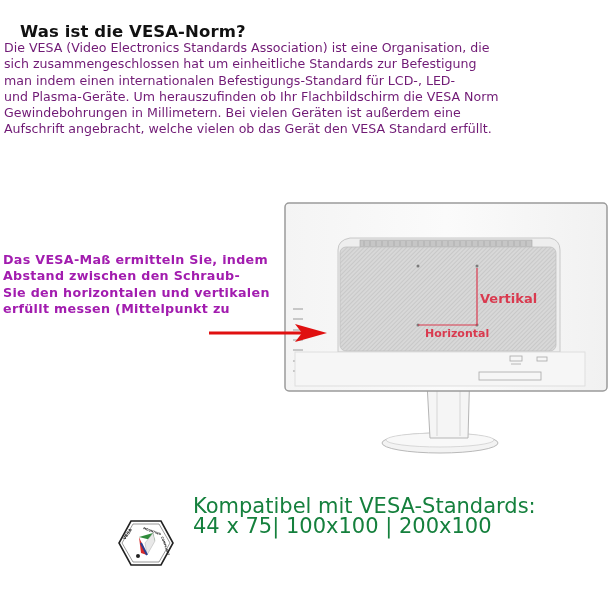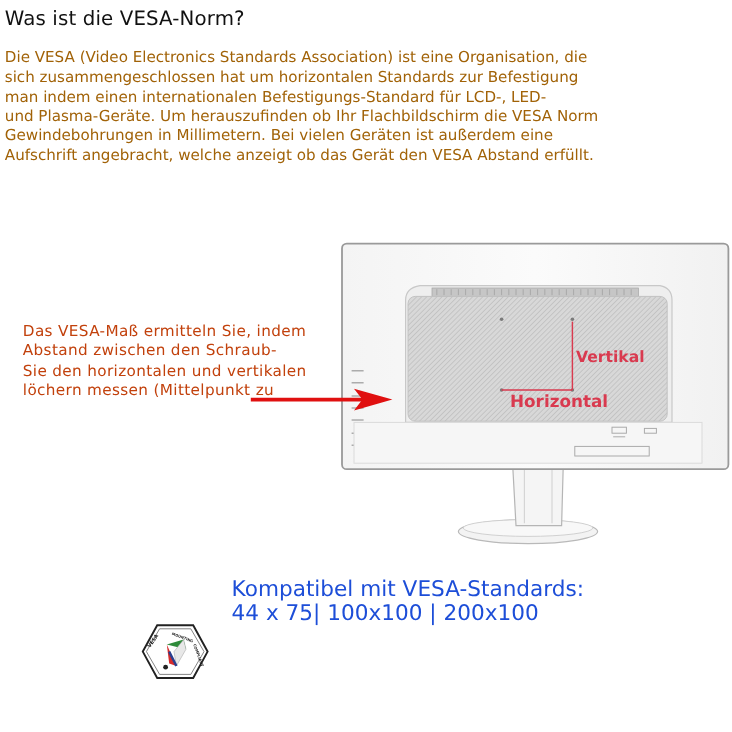--- a/index.html
+++ b/index.html
@@ -1,45 +1,45 @@
 <!DOCTYPE html>
 <html><head>
 <meta charset="utf-8">
 <style>
   html, body { margin:0; padding:0; background:#ffffff; }
   body { width:610px; height:610px; position:relative; overflow:hidden;
          font-family:"DejaVu Sans", sans-serif; color:#111; }
-  .title { position:absolute; left:4px; top:6px; font-size:16.5px; font-weight:normal; margin:0; letter-spacing:0.1px; }
-  .intro { position:absolute; left:4px; top:40px; width:606px; font-size:12.6px; line-height:16.3px; color:#a16207; margin:0; }
+  .title { position:absolute; left:4px; top:6px; font-size:16.5px; font-weight:bold; margin:16px; letter-spacing:0.1px; }
+  .intro { position:absolute; left:4px; top:40px; width:606px; font-size:12.6px; line-height:16.3px; color:#701a75; margin:0; }
   .intro span { display:block; white-space:nowrap; }
-  .callout { position:absolute; left:3px; top:252px; font-size:12.7px; font-weight:normal; line-height:16.3px; color:#c2410c; letter-spacing:0.3px; margin:16px; }
+  .callout { position:absolute; left:3px; top:252px; font-size:12.7px; font-weight:bold; line-height:16.3px; color:#a21caf; letter-spacing:0.3px; margin:0; }
   .callout span { display:block; white-space:nowrap; }
-  .compat { position:absolute; left:193px; top:482px; font-size:18px; line-height:19.5px; color:#1d4ed8; margin:0; }
+  .compat { position:absolute; left:193px; top:497px; font-size:21px; line-height:19.5px; color:#15803d; margin:0; }
   .compat span { display:block; white-space:nowrap; }
   svg.abs { position:absolute; }
 </style>
 </head>
 <body>
 
 <h1 class="title">Was ist die VESA-Norm?</h1>
 
 <div class="intro">
   <span>Die VESA (Video Electronics Standards Association) ist eine Organisation, die</span>
-  <span>sich zusammengeschlossen hat um horizontalen Standards zur Befestigung</span>
+  <span>sich zusammengeschlossen hat um einheitliche Standards zur Befestigung</span>
   <span>man indem einen internationalen Befestigungs-Standard für LCD-, LED-</span>
   <span>und Plasma-Geräte. Um herauszufinden ob Ihr Flachbildschirm die VESA Norm</span>
   <span>Gewindebohrungen in Millimetern. Bei vielen Geräten ist außerdem eine</span>
-  <span>Aufschrift angebracht, welche anzeigt ob das Gerät den VESA Abstand erfüllt.</span>
+  <span>Aufschrift angebracht, welche vielen ob das Gerät den VESA Standard erfüllt.</span>
 </div>
 
 <div class="callout">
   <span>Das VESA-Maß ermitteln Sie, indem</span>
   <span>Abstand zwischen den Schraub-</span>
   <span>Sie den horizontalen und vertikalen</span>
-  <span>löchern messen (Mittelpunkt zu</span>
+  <span>erfüllt messen (Mittelpunkt zu</span>
 </div>
 
 <svg class="abs" style="left:0;top:0;" width="610" height="610" viewBox="0 0 610 610">
   <defs>
     <pattern id="hatch" width="3" height="3" patternUnits="userSpaceOnUse" patternTransform="rotate(45)">
       <rect width="3" height="3" fill="#d8d8d8"></rect>
       <line x1="0" y1="0" x2="0" y2="3" stroke="#bdbdbd" stroke-width="1.2"></line>
     </pattern>
     <linearGradient id="frameGrad" x1="0" y1="0" x2="1" y2="0">
       <stop offset="0" stop-color="#f4f4f4"></stop>
@@ -120,21 +120,21 @@
     <circle cx="477" cy="266" r="1.5"></circle>
     <circle cx="418" cy="325" r="1.5"></circle>
     <circle cx="477" cy="325" r="1.5"></circle>
   </g>
 
   <line x1="477" y1="268" x2="477" y2="325" stroke="#d93a4f" stroke-width="1.2"></line>
   <line x1="418" y1="325" x2="477" y2="325" stroke="#d93a4f" stroke-width="1.2"></line>
 </svg>
 
 <div style="position:absolute;left:480px;top:291px;font-size:13px;font-weight:bold;color:#d93a4f;">Vertikal</div>
-<div style="position:absolute;left:425px;top:327px;font-size:14px;font-weight:bold;color:#d93a4f;">Horizontal</div>
+<div style="position:absolute;left:425px;top:327px;font-size:11px;font-weight:bold;color:#d93a4f;">Horizontal</div>
 
 <svg class="abs" style="left:205px;top:322px;" width="125" height="22" viewBox="0 0 125 22">
   <line x1="4" y1="11" x2="98" y2="11" stroke="#e01010" stroke-width="3"></line>
   <path d="M90 2 L122 11 L90 20 L97 11 Z" fill="#e01010"></path>
 </svg>
 
 <svg class="abs" style="left:117px;top:519px;" width="58" height="48" viewBox="0 0 58 48">
   <polygon points="14,2 44,2 56,24 44,46 14,46 2,24" fill="#ffffff" stroke="#222" stroke-width="1.6"></polygon>
   <polygon points="16,5 42,5 53,24 42,43 16,43 5,24" fill="none" stroke="#555" stroke-width="0.6"></polygon>
   <path d="M22 18 L36 14 L38 22 Z" fill="#2e8b3a"></path>

